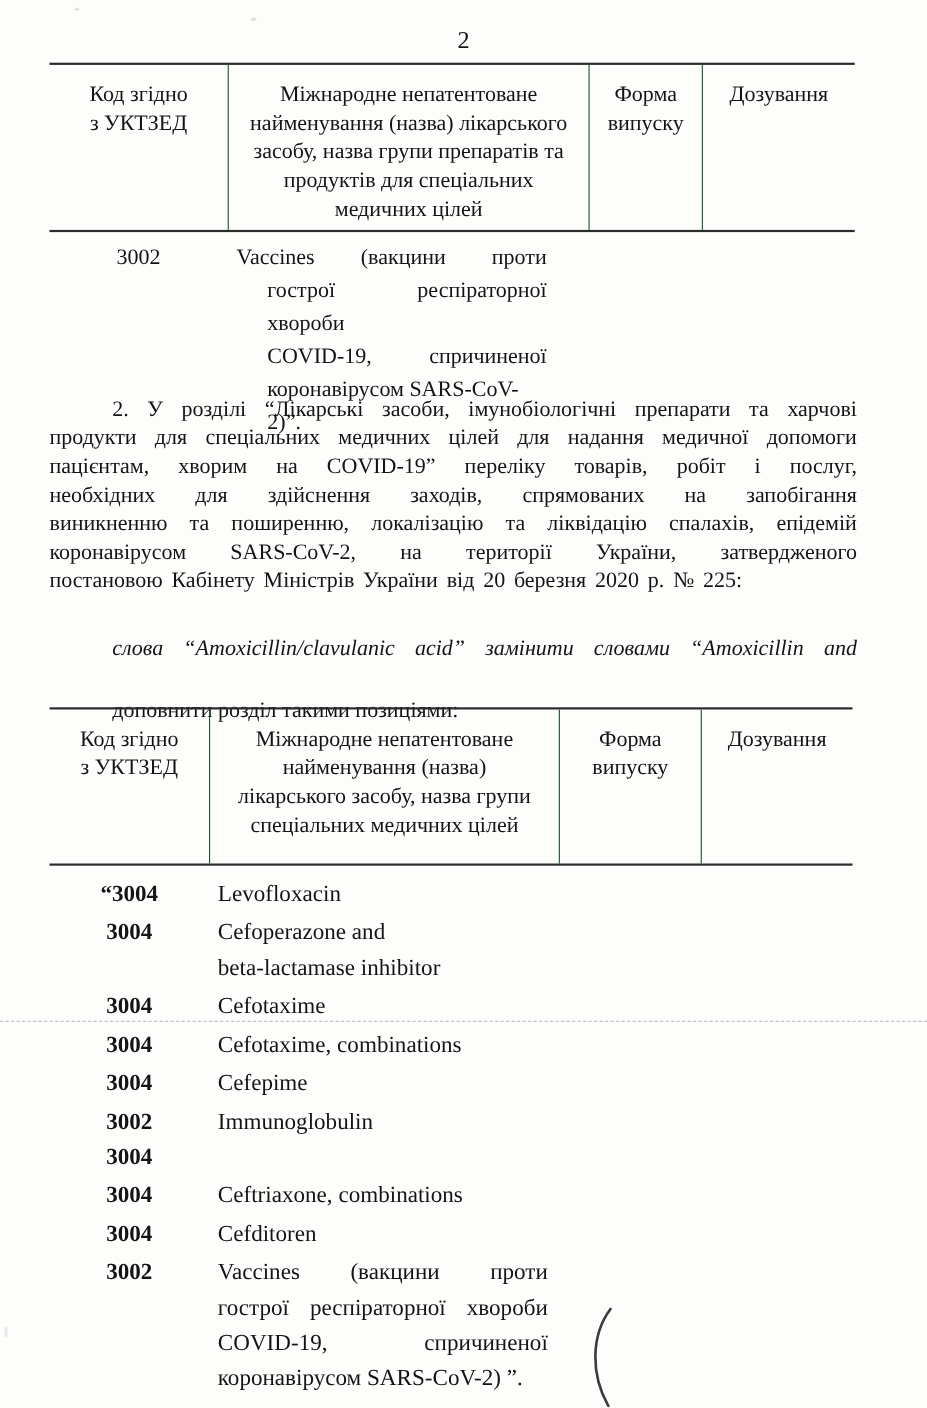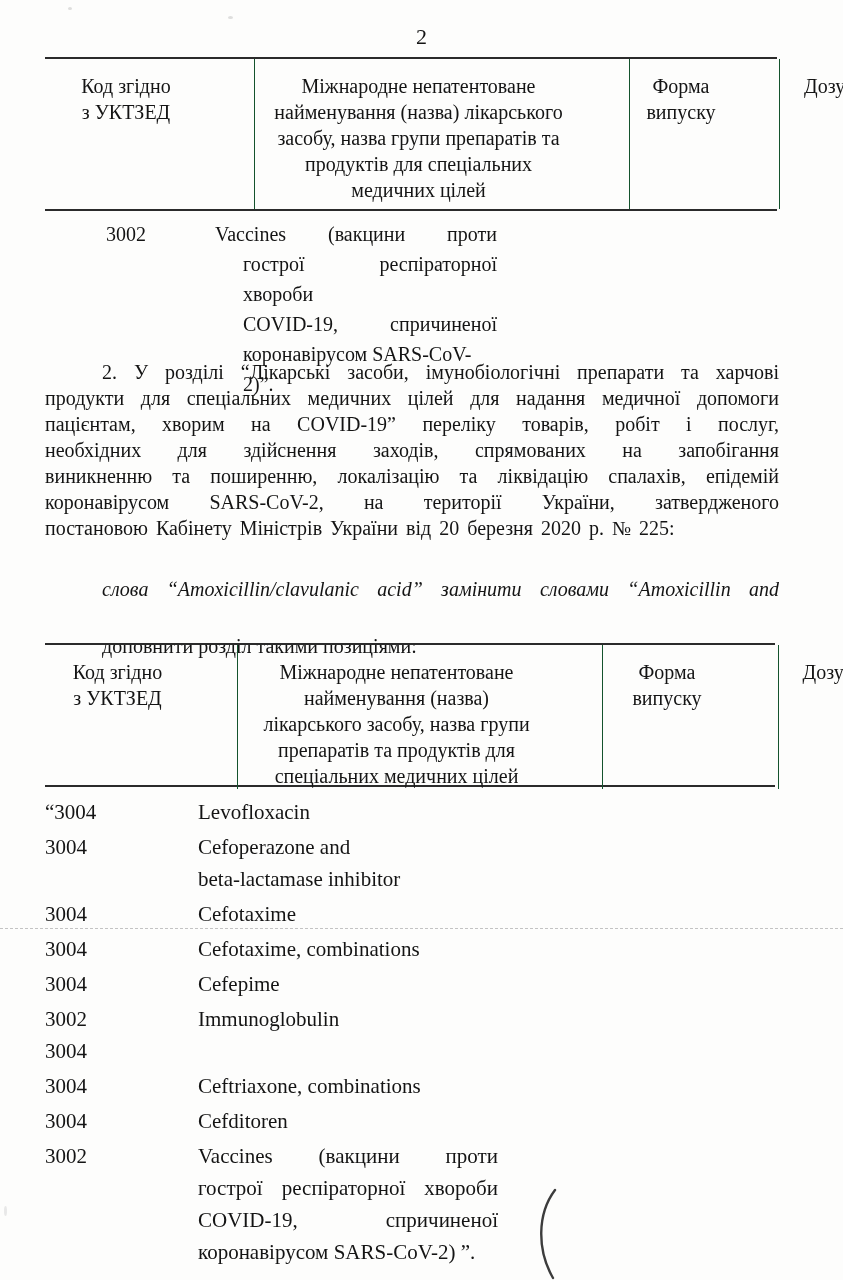--- a/index.html
+++ b/index.html
@@ -16,21 +16,21 @@
     position:absolute;top:24px;left:0;width:843px;
     text-align:center;font-size:22px;
   }
   
   .thead{
     position:absolute;left:45px;
     display:grid;
     border-top:2.5px solid #2b2b2b;
     border-bottom:2.5px solid #2b2b2b;
     box-sizing:border-box;
-    font-size:20px;line-height:26px;gap:47px;
+    font-size:20px;line-height:26px;
   }
   .t1-head{top:57px;width:732px;height:154px;grid-template-columns:162px 328px 103px 139px;}
   .t2-head{top:643px;width:730px;height:144px;grid-template-columns:145px 318px 129px 138px;}
   .hcell{
     text-align:center;
     padding-top:14px;
     box-sizing:border-box;
   }
   .hcell + .hcell{border-left:1px solid #14532d;}
   
@@ -43,21 +43,21 @@
   
   .para{position:absolute;left:45px;width:734px;font-size:20px;line-height:26px;margin-top:19px;}
   .p2{top:340px;}
   .p3{top:557px;font-style:italic;}
   .p4{top:614px;padding-left:57px;box-sizing:border-box;width:734px;}
   .indent{padding-left:57px;}
   .wide{word-spacing:3px;}
   
   .t2-body{position:absolute;top:796px;left:45px;width:730px;font-size:21px;line-height:32px;}
   .t2row{display:grid;grid-template-columns:145px 1fr;margin-bottom:3px;}
-  .t2row .code{}
+  .t2row .code{text-align:center;font-weight:bold;}
   .t2row .name{padding-left:8px;}
   .vacc{width:300px;}
   
   .dashline{
     position:absolute;top:928px;left:0;width:843px;height:0;
     border-top:1px dashed #c3c3c3;
   }
   .penmark{position:absolute;left:531px;top:1188px;}
   .speck{position:absolute;background:#b9b9b9;border-radius:50%;opacity:.45;}
   .s1{left:68px;top:7px;width:4px;height:3px;}
@@ -120,21 +120,20 @@
 
   <div class="thead t2-head">
     <div class="hcell">
       <div>Код згідно</div>
       <div>з УКТЗЕД</div>
     </div>
     <div class="hcell">
       <div>Міжнародне непатентоване</div>
       <div>найменування (назва)</div>
       <div>лікарського засобу, назва групи</div>
-      <div>препаратів та продуктів для</div>
       <div>спеціальних медичних цілей</div>
     </div>
     <div class="hcell">
       <div>Форма</div>
       <div>випуску</div>
     </div>
     <div class="hcell">
       <div>Дозування</div>
     </div>
   </div>

